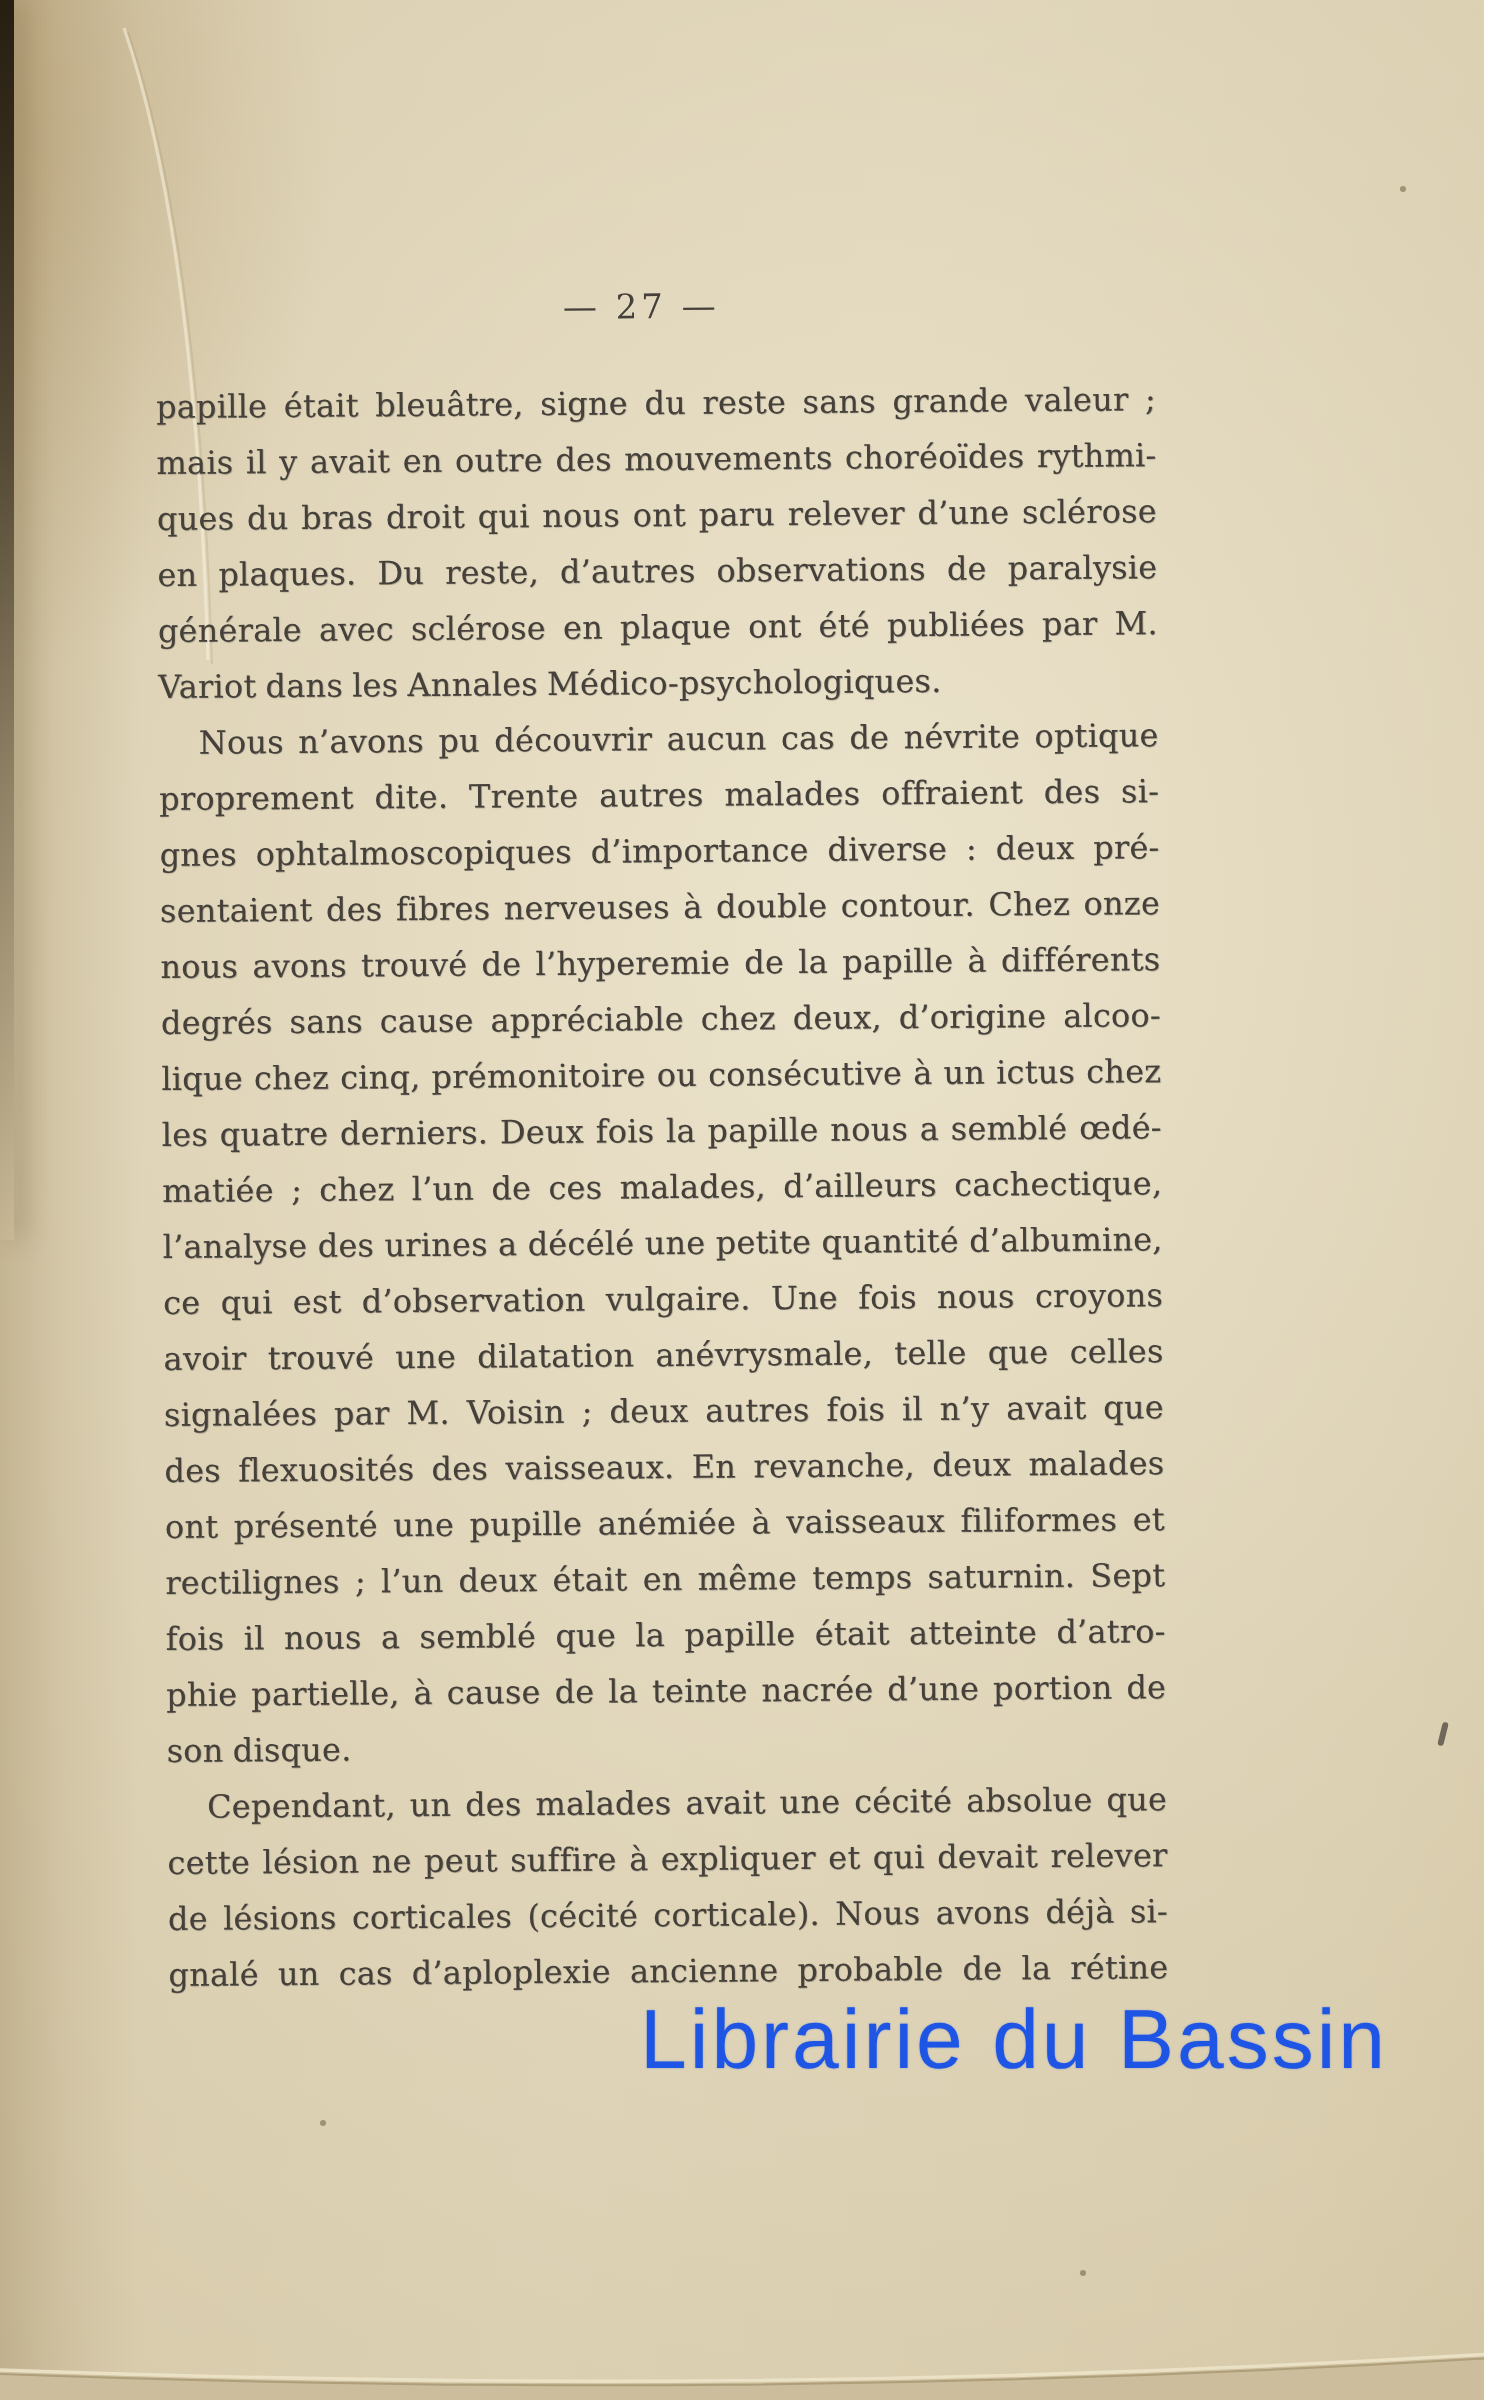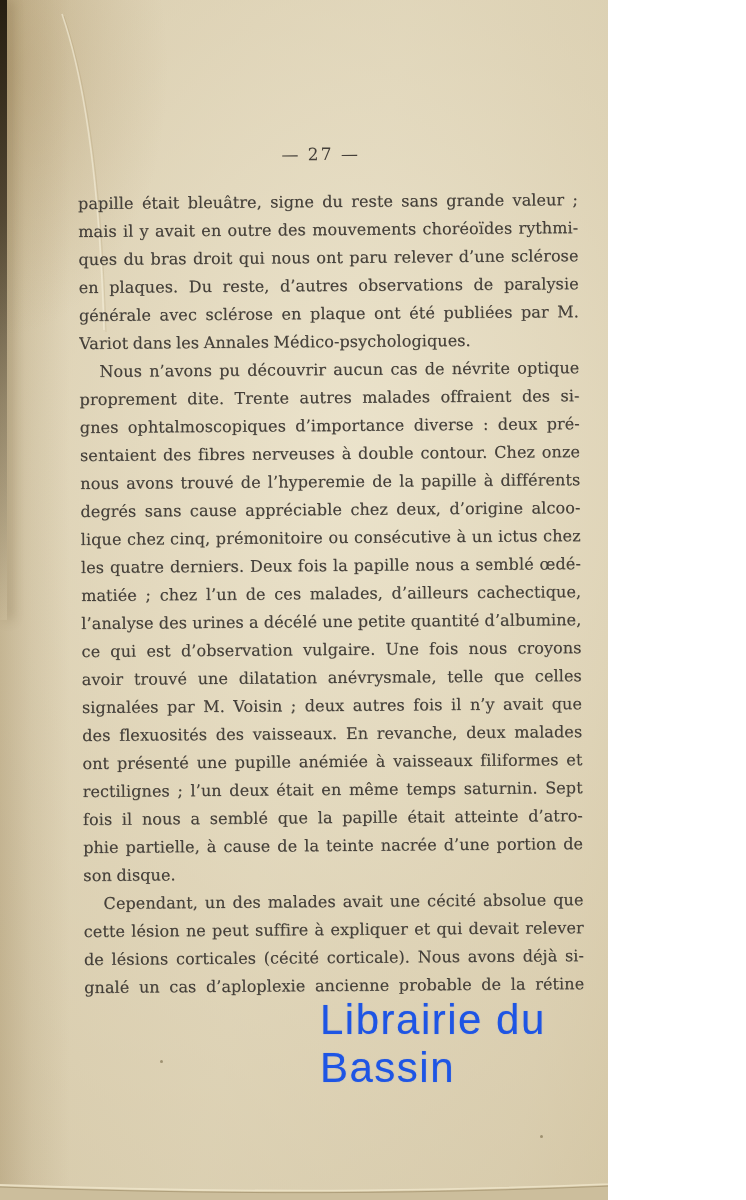--- a/index.html
+++ b/index.html
@@ -3,21 +3,21 @@
 <meta charset="utf-8">
 <style>
   html, body { margin: 0; padding: 0; }
   body {
     width: 746px; height: 1200px;
     font-family: "DejaVu Serif", serif;
     overflow: hidden;
   }
   .scan {
     position: relative;
-    width: 608px; height: 1200px;
+    width: 742px; height: 1200px;
     background:
       radial-gradient(ellipse 120% 90% at 58% 38%, rgba(236,228,205,0.9) 0%, rgba(224,213,185,0.6) 45%, rgba(205,190,155,0.55) 100%),
       linear-gradient(100deg, #cfc09c 0%, #dcd0b2 14%, #e0d6ba 50%, #d9cdae 88%, #d3c5a2 100%);
     overflow: hidden;
   }
   
   .left-tint {
     position: absolute; left: 0; top: 0; width: 70px; height: 100%;
     background: linear-gradient(to right, rgba(140,115,70,0.30), rgba(140,115,70,0.12) 45%, rgba(140,115,70,0) 100%);
   }

